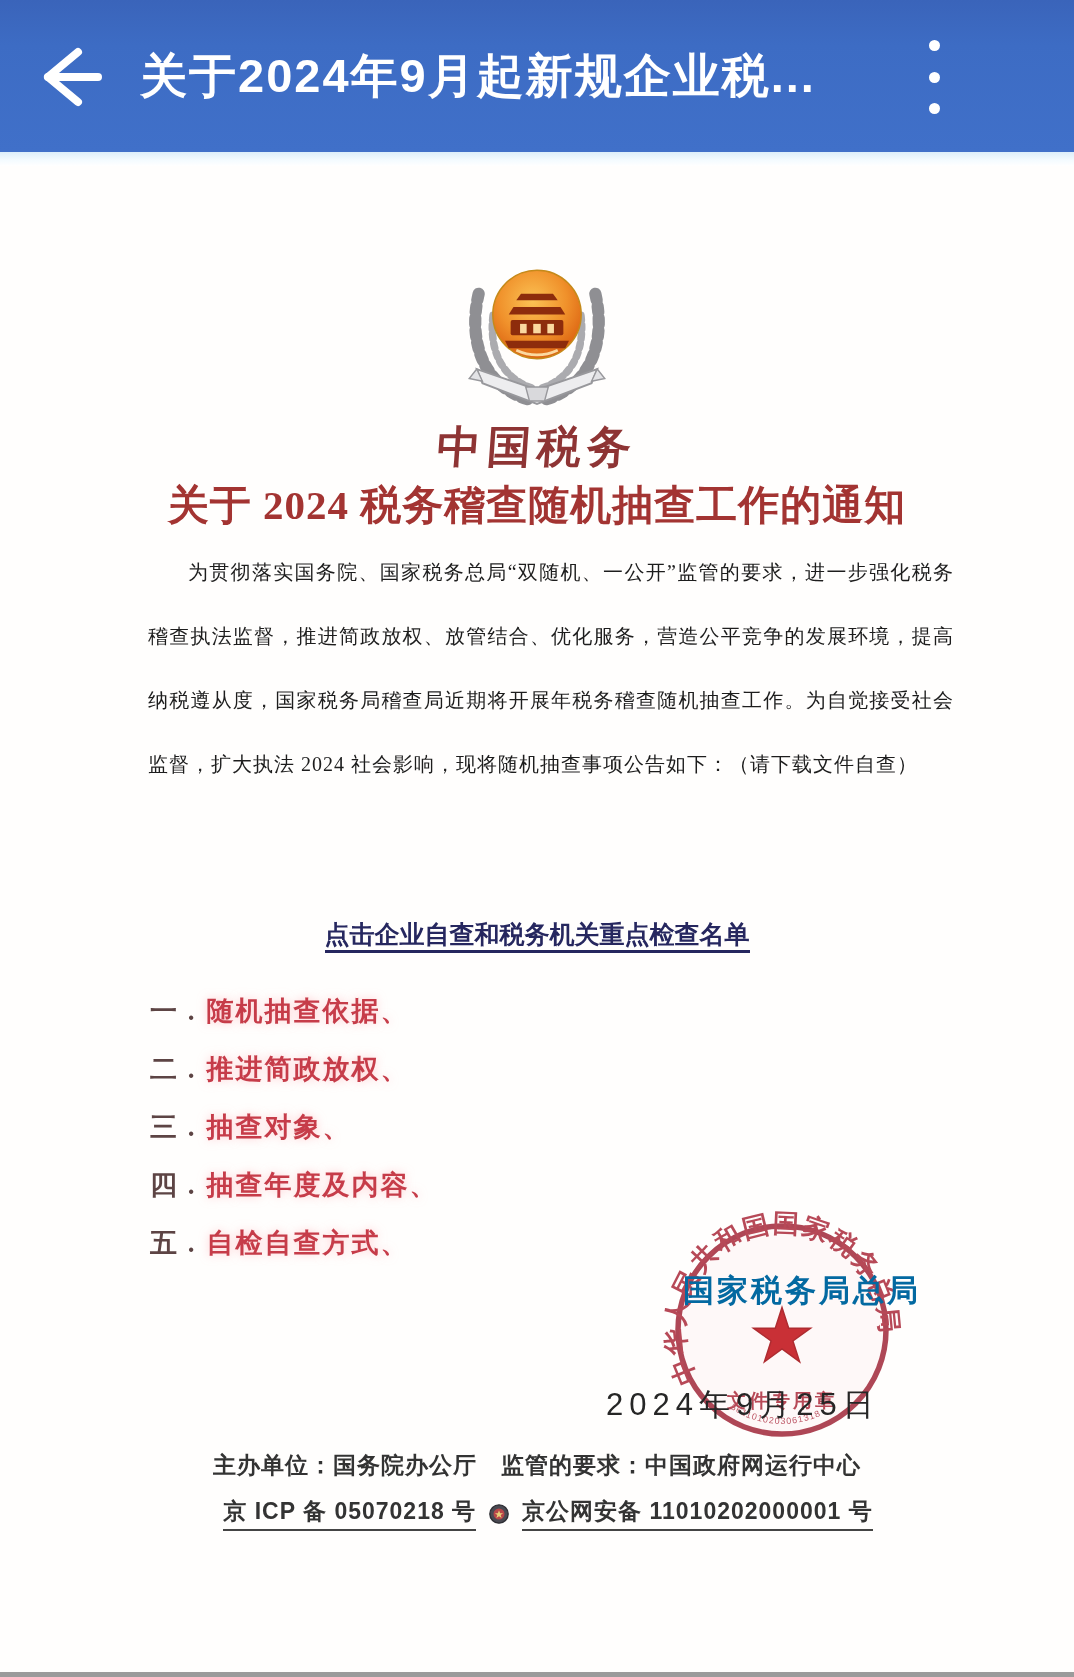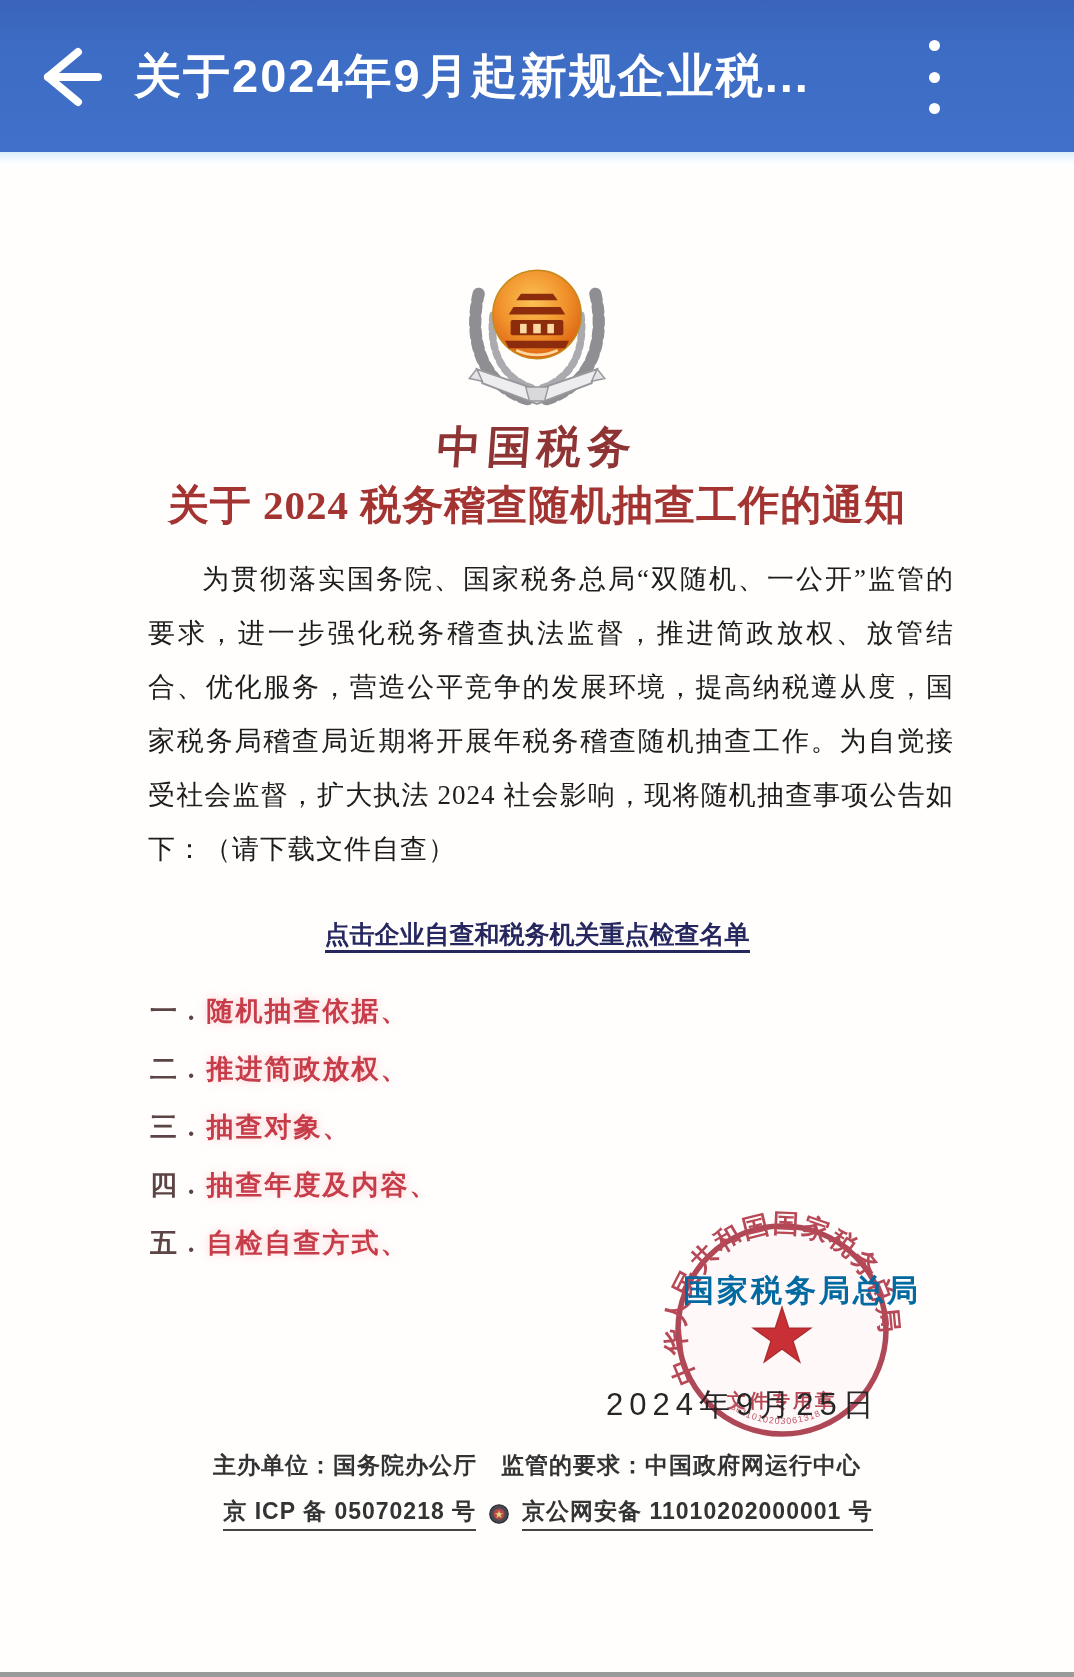--- a/index.html
+++ b/index.html
@@ -13,21 +13,21 @@
     position:absolute;left:0;top:0;width:1074px;height:152px;
     background:linear-gradient(180deg,#3a64ba 0%,#3d6cc4 30%,#4070c9 100%);
     display:flex;align-items:center;
   }
   .appbar-strip{
     position:absolute;left:0;top:152px;width:1074px;height:14px;
     background:linear-gradient(180deg,#dceefa 0%,#f4fbff 60%,#ffffff 100%);
   }
   .back-btn{position:absolute;left:34px;top:44px;width:70px;height:66px;cursor:pointer;}
   .appbar-title{
-    position:absolute;left:134px;top:0;height:152px;display:flex;align-items:center;
+    position:absolute;left:140px;top:0;height:152px;display:flex;align-items:center;
     color:#ffffff;font-size:47px;font-weight:bold;letter-spacing:2px;
     width:800px;white-space:nowrap;overflow:hidden;
   }
   .kebab{position:absolute;right:120px;top:40px;width:40px;height:74px;cursor:pointer;
     display:flex;flex-direction:column;align-items:center;justify-content:space-between;}
   .kebab i{width:11px;height:11px;border-radius:50%;background:#ffffff;display:block;}
   
   .doc{position:absolute;left:0;top:166px;width:1074px;height:1511px;background:#fffefd;}
   .emblem{position:absolute;left:432px;top:92px;width:210px;height:160px;}
   .emblem-caption{
@@ -35,23 +35,23 @@
     font-family:"DejaVu Serif","Liberation Serif",serif;
     font-size:44px;font-weight:bold;color:#8e3434;letter-spacing:6px;
     transform:skewX(-4deg);
   }
   .doc-title{
     position:absolute;left:0;top:312px;width:1074px;text-align:center;
     font-family:"Liberation Serif","DejaVu Serif",serif;
     font-size:41px;font-weight:bold;color:#a33432;letter-spacing:1px;
   }
   .doc-body{
-    position:absolute;left:148px;top:386px;width:806px;
-    font-family:"Liberation Serif","DejaVu Serif",serif;
-    font-size:27px;line-height:54px;color:#1d1d1d;
+    position:absolute;left:148px;top:374px;width:806px;
+    font-family:"Liberation Serif","DejaVu Serif",serif;
+    font-size:20px;line-height:64px;color:#1d1d1d;
     text-align:justify;text-indent:2em;letter-spacing:1px;
   }
   .doc-link{
     position:absolute;left:0;top:752px;width:1074px;text-align:center;
     font-size:25px;font-weight:bold;color:#26275f;
   }
   .doc-link span{border-bottom:3px solid #26275f;padding-bottom:2px;cursor:pointer;}
   .doc-list{position:absolute;left:150px;top:816px;width:600px;}
   .doc-list .row{
     height:58px;display:flex;align-items:center;

